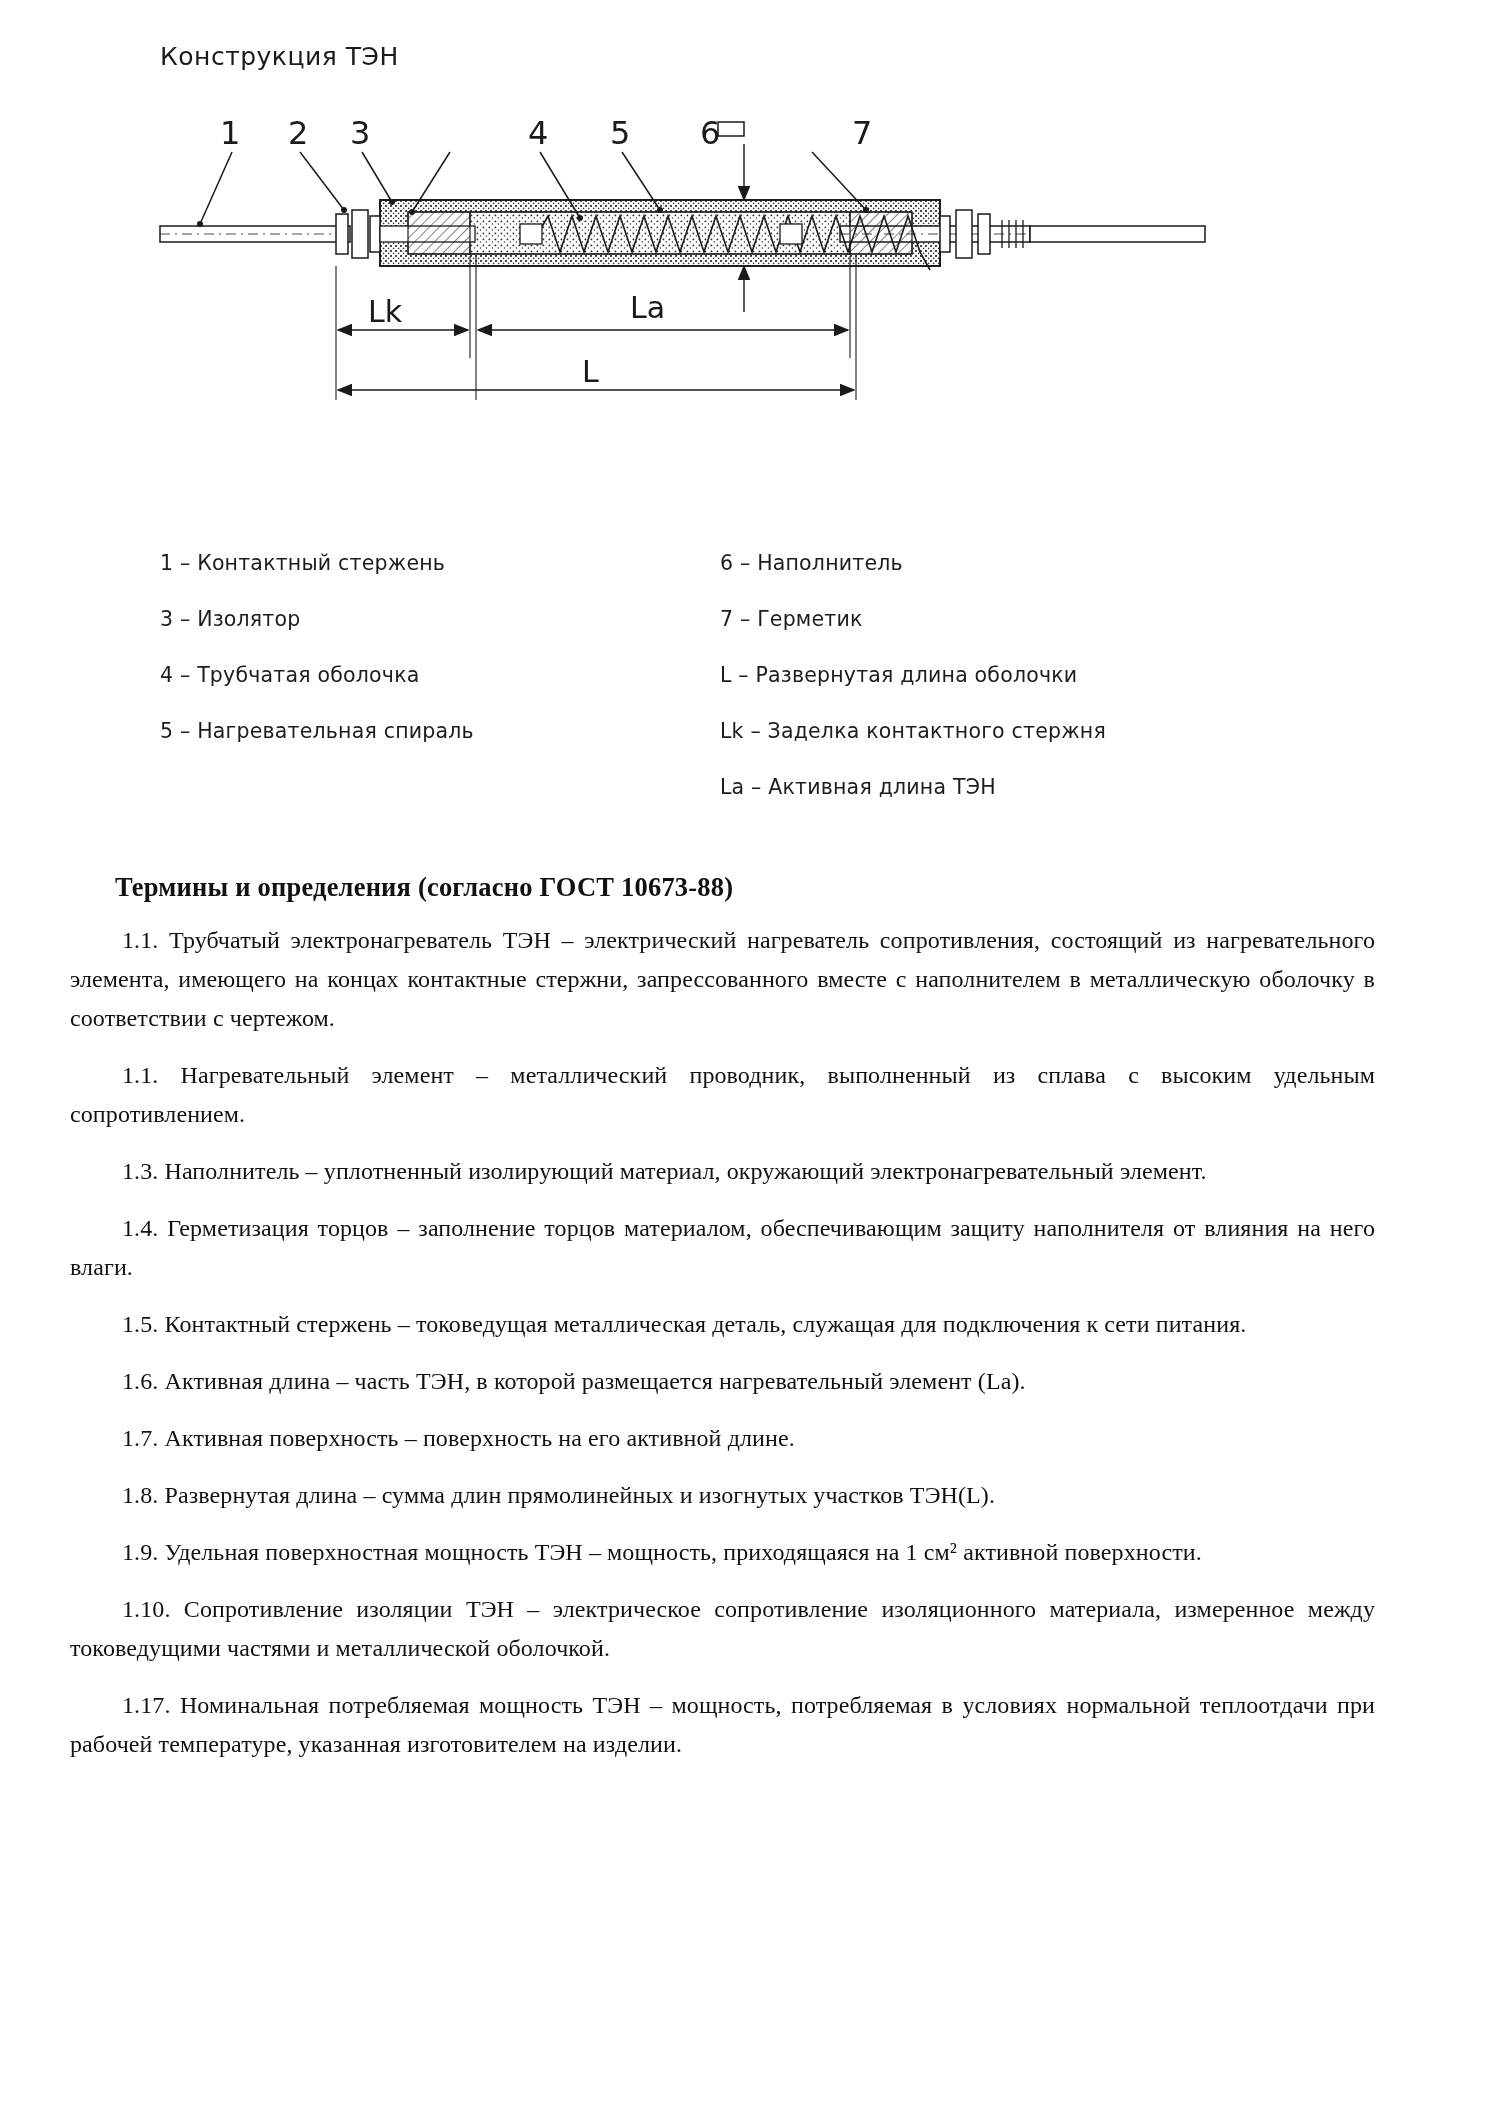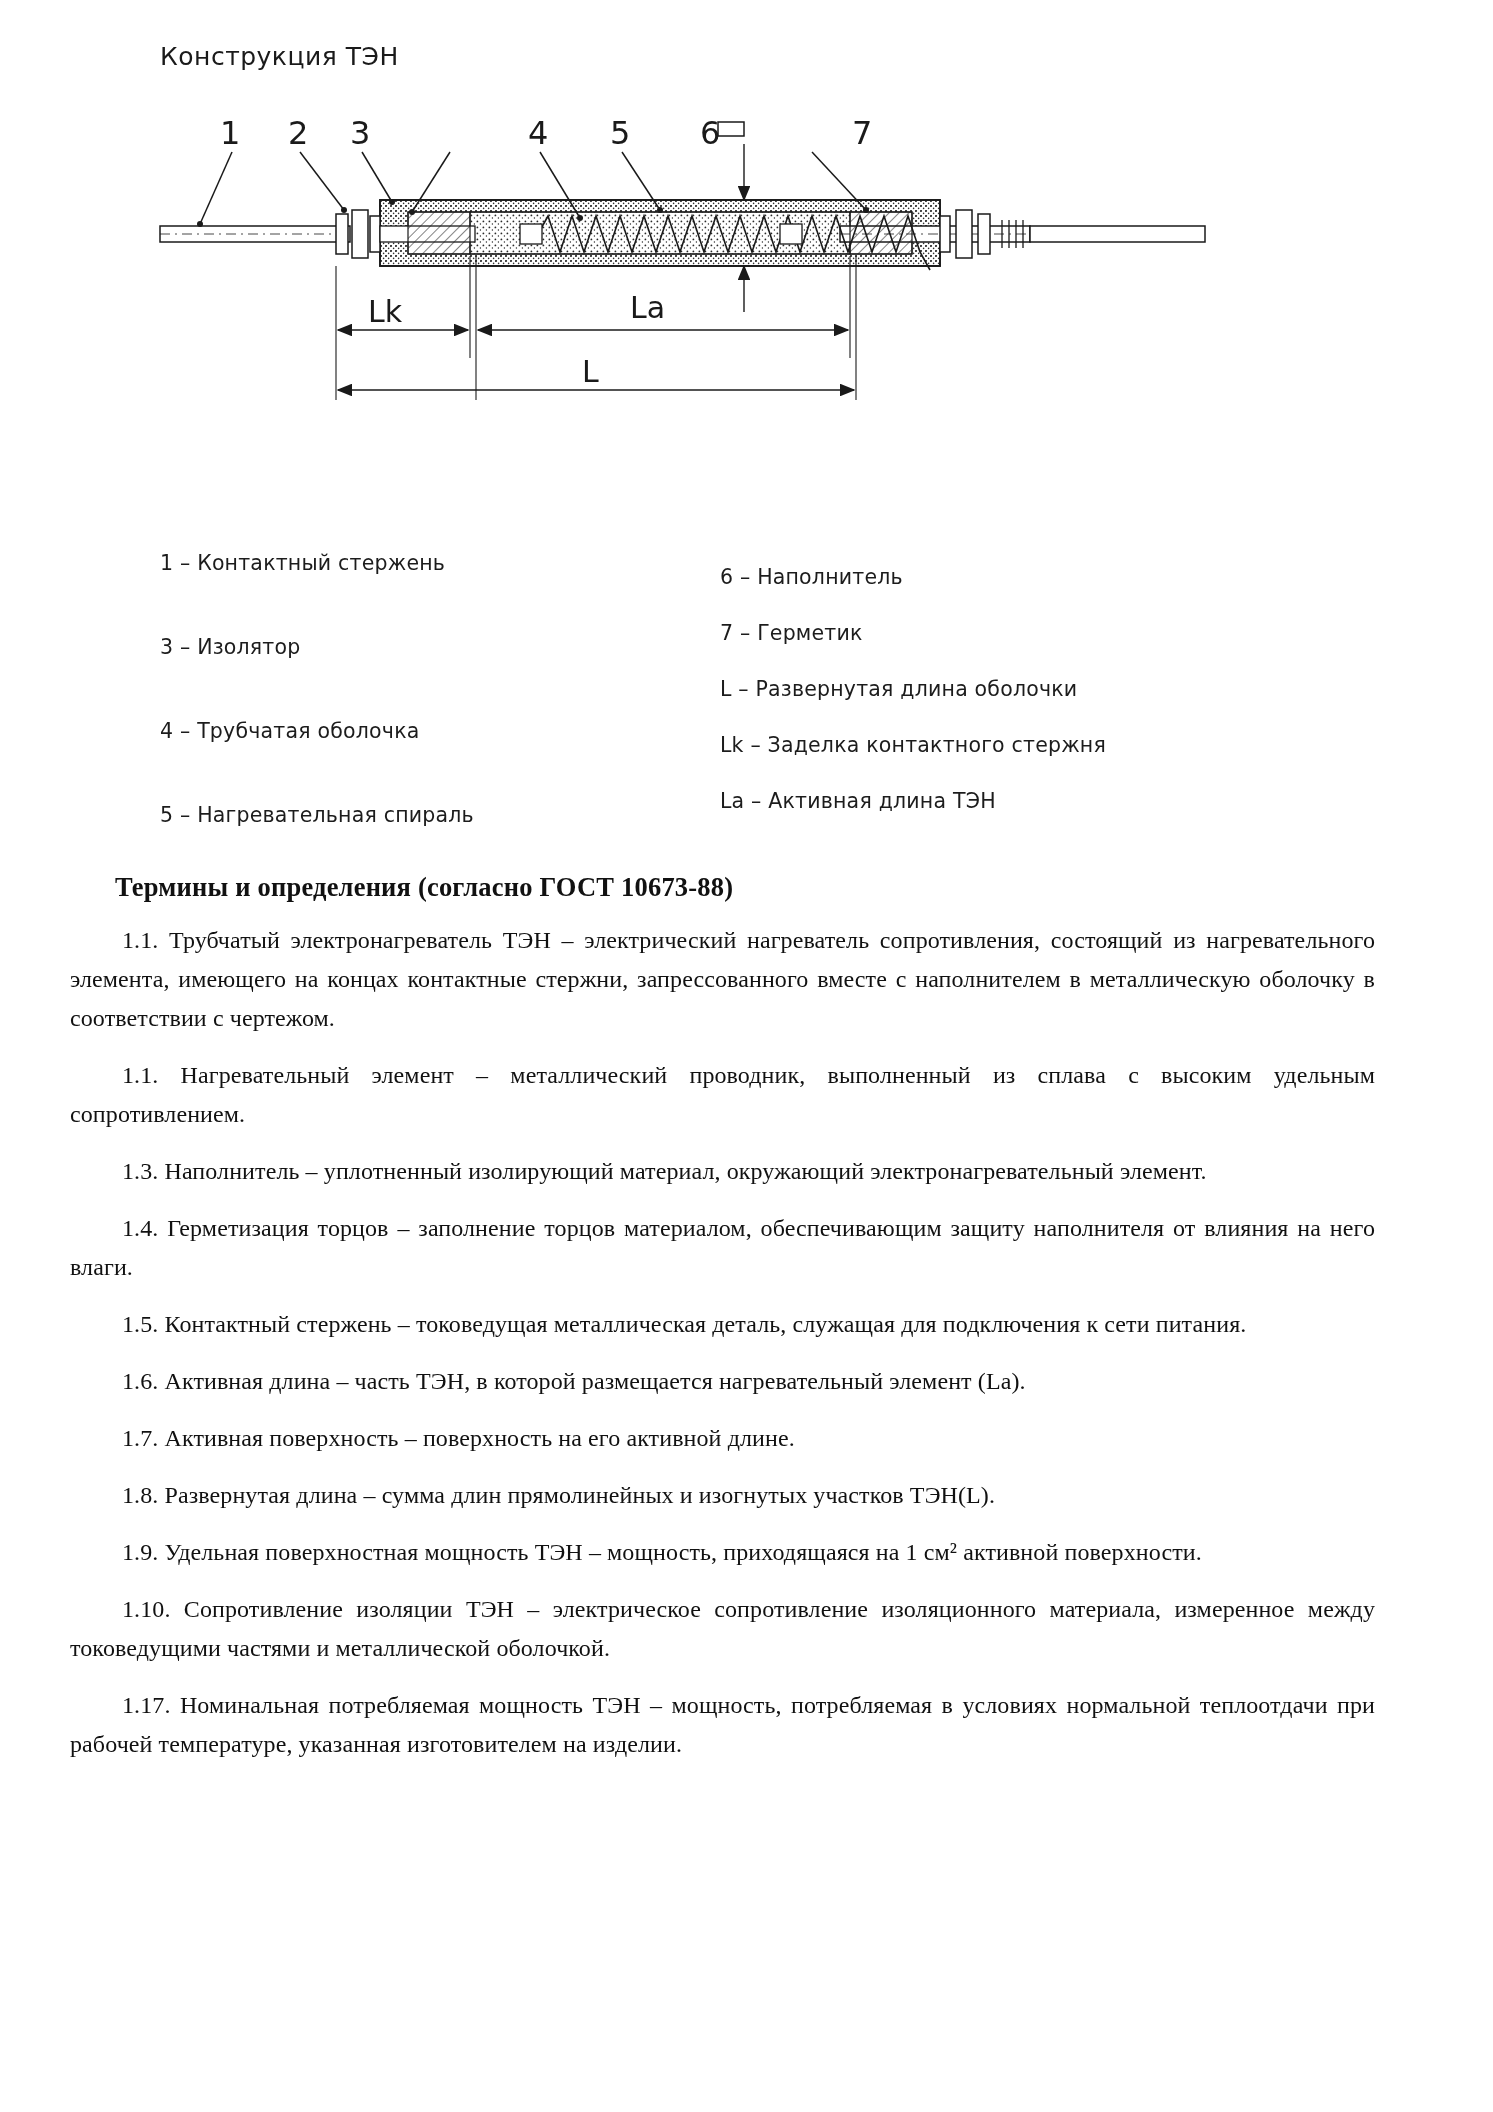--- a/index.html
+++ b/index.html
@@ -52,21 +52,21 @@
     position: absolute;
     left: 150px;
     top: 515px;
     width: 1200px;
     display: flex;
   }
   .legend-col {
     display: flex;
     flex-direction: column;
   }
-  .legend-col.left { width: 560px; gap: 28px; }
+  .legend-col.left { width: 560px; }
   .legend-col.right { width: 620px; justify-content: center; }
   .legend-item {
     font-family: "DejaVu Sans", sans-serif;
     font-size: 20.5px;
     color: #1c1c1c;
     height: 56px;
     line-height: 56px;
     white-space: nowrap;
     letter-spacing: 0.2px;
   }

